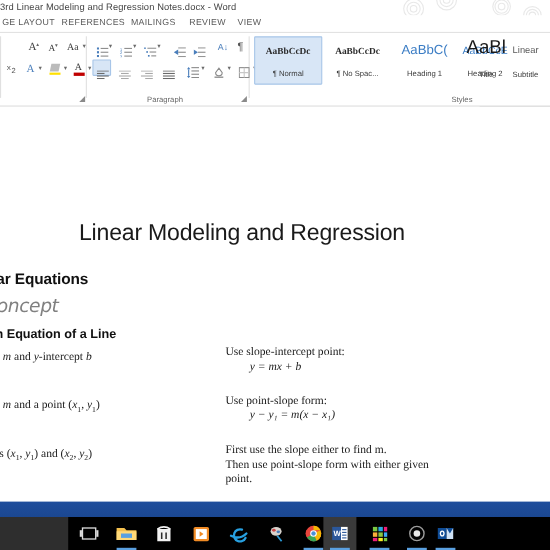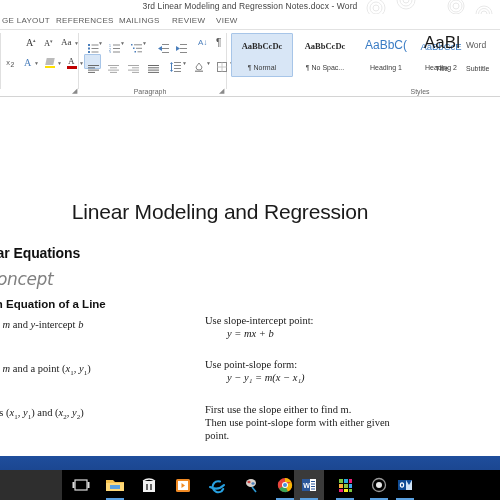--- a/index.html
+++ b/index.html
@@ -28,21 +28,20 @@
   
   .titlebar {
     position: relative;
     height: 14px;
     background: #ffffff;
     overflow: hidden;
   }
   .titlebar-text {
     position: absolute;
     left: 0; right: 0; top: 1px;
-    text-align: center;
     font-size: 8.5px;
     color: #444444;
     letter-spacing: 0.1px;
     white-space: nowrap;
   }
   .deco {
     position: absolute;
     top: -14px;
     right: -4px;
     width: 150px; height: 34px;
@@ -511,21 +510,21 @@
       </div>
       <div class="btn" style="left:420px;top:3px;width:0;height:0"></div>
       <div class="btn" style="left:418px;top:3px;width:0;height:0"></div>
       <div class="btn" style="left:420px;top:3px;width:0;height:0"></div>
 
       <div class="btn" style="left:418px;top:3px;width:48px;height:44px;border:none">
         <div style="position:absolute;left:0;right:0;top:0px;text-align:center;font-size:17px;color:#1a1a1a;font-family:'Liberation Sans',sans-serif">AaBl</div>
         <div style="position:absolute;left:0;right:0;bottom:5px;text-align:center;font-size:7px;color:#3a3a3a">Title</div>
       </div>
       <div class="btn" style="left:466px;top:3px;width:42px;height:44px;border:none">
-        <div style="position:absolute;left:0;top:7px;text-align:left;font-size:8.5px;color:#5a5a5a;font-family:'Liberation Sans',sans-serif">Word</div>
+        <div style="position:absolute;left:0;top:7px;text-align:left;font-size:8.5px;color:#5a5a5a;font-family:'Liberation Sans',sans-serif">Linear</div>
         <div style="position:absolute;left:0;bottom:5px;text-align:left;font-size:7px;color:#3a3a3a">Subtitle</div>
       </div>
 
       <div class="grp-label" style="left:380px;width:80px">Styles</div>
     </div>
 
     <div class="docarea">
       <div class="page">
 
         <div class="doc-title">Linear Modeling and Regression</div>

